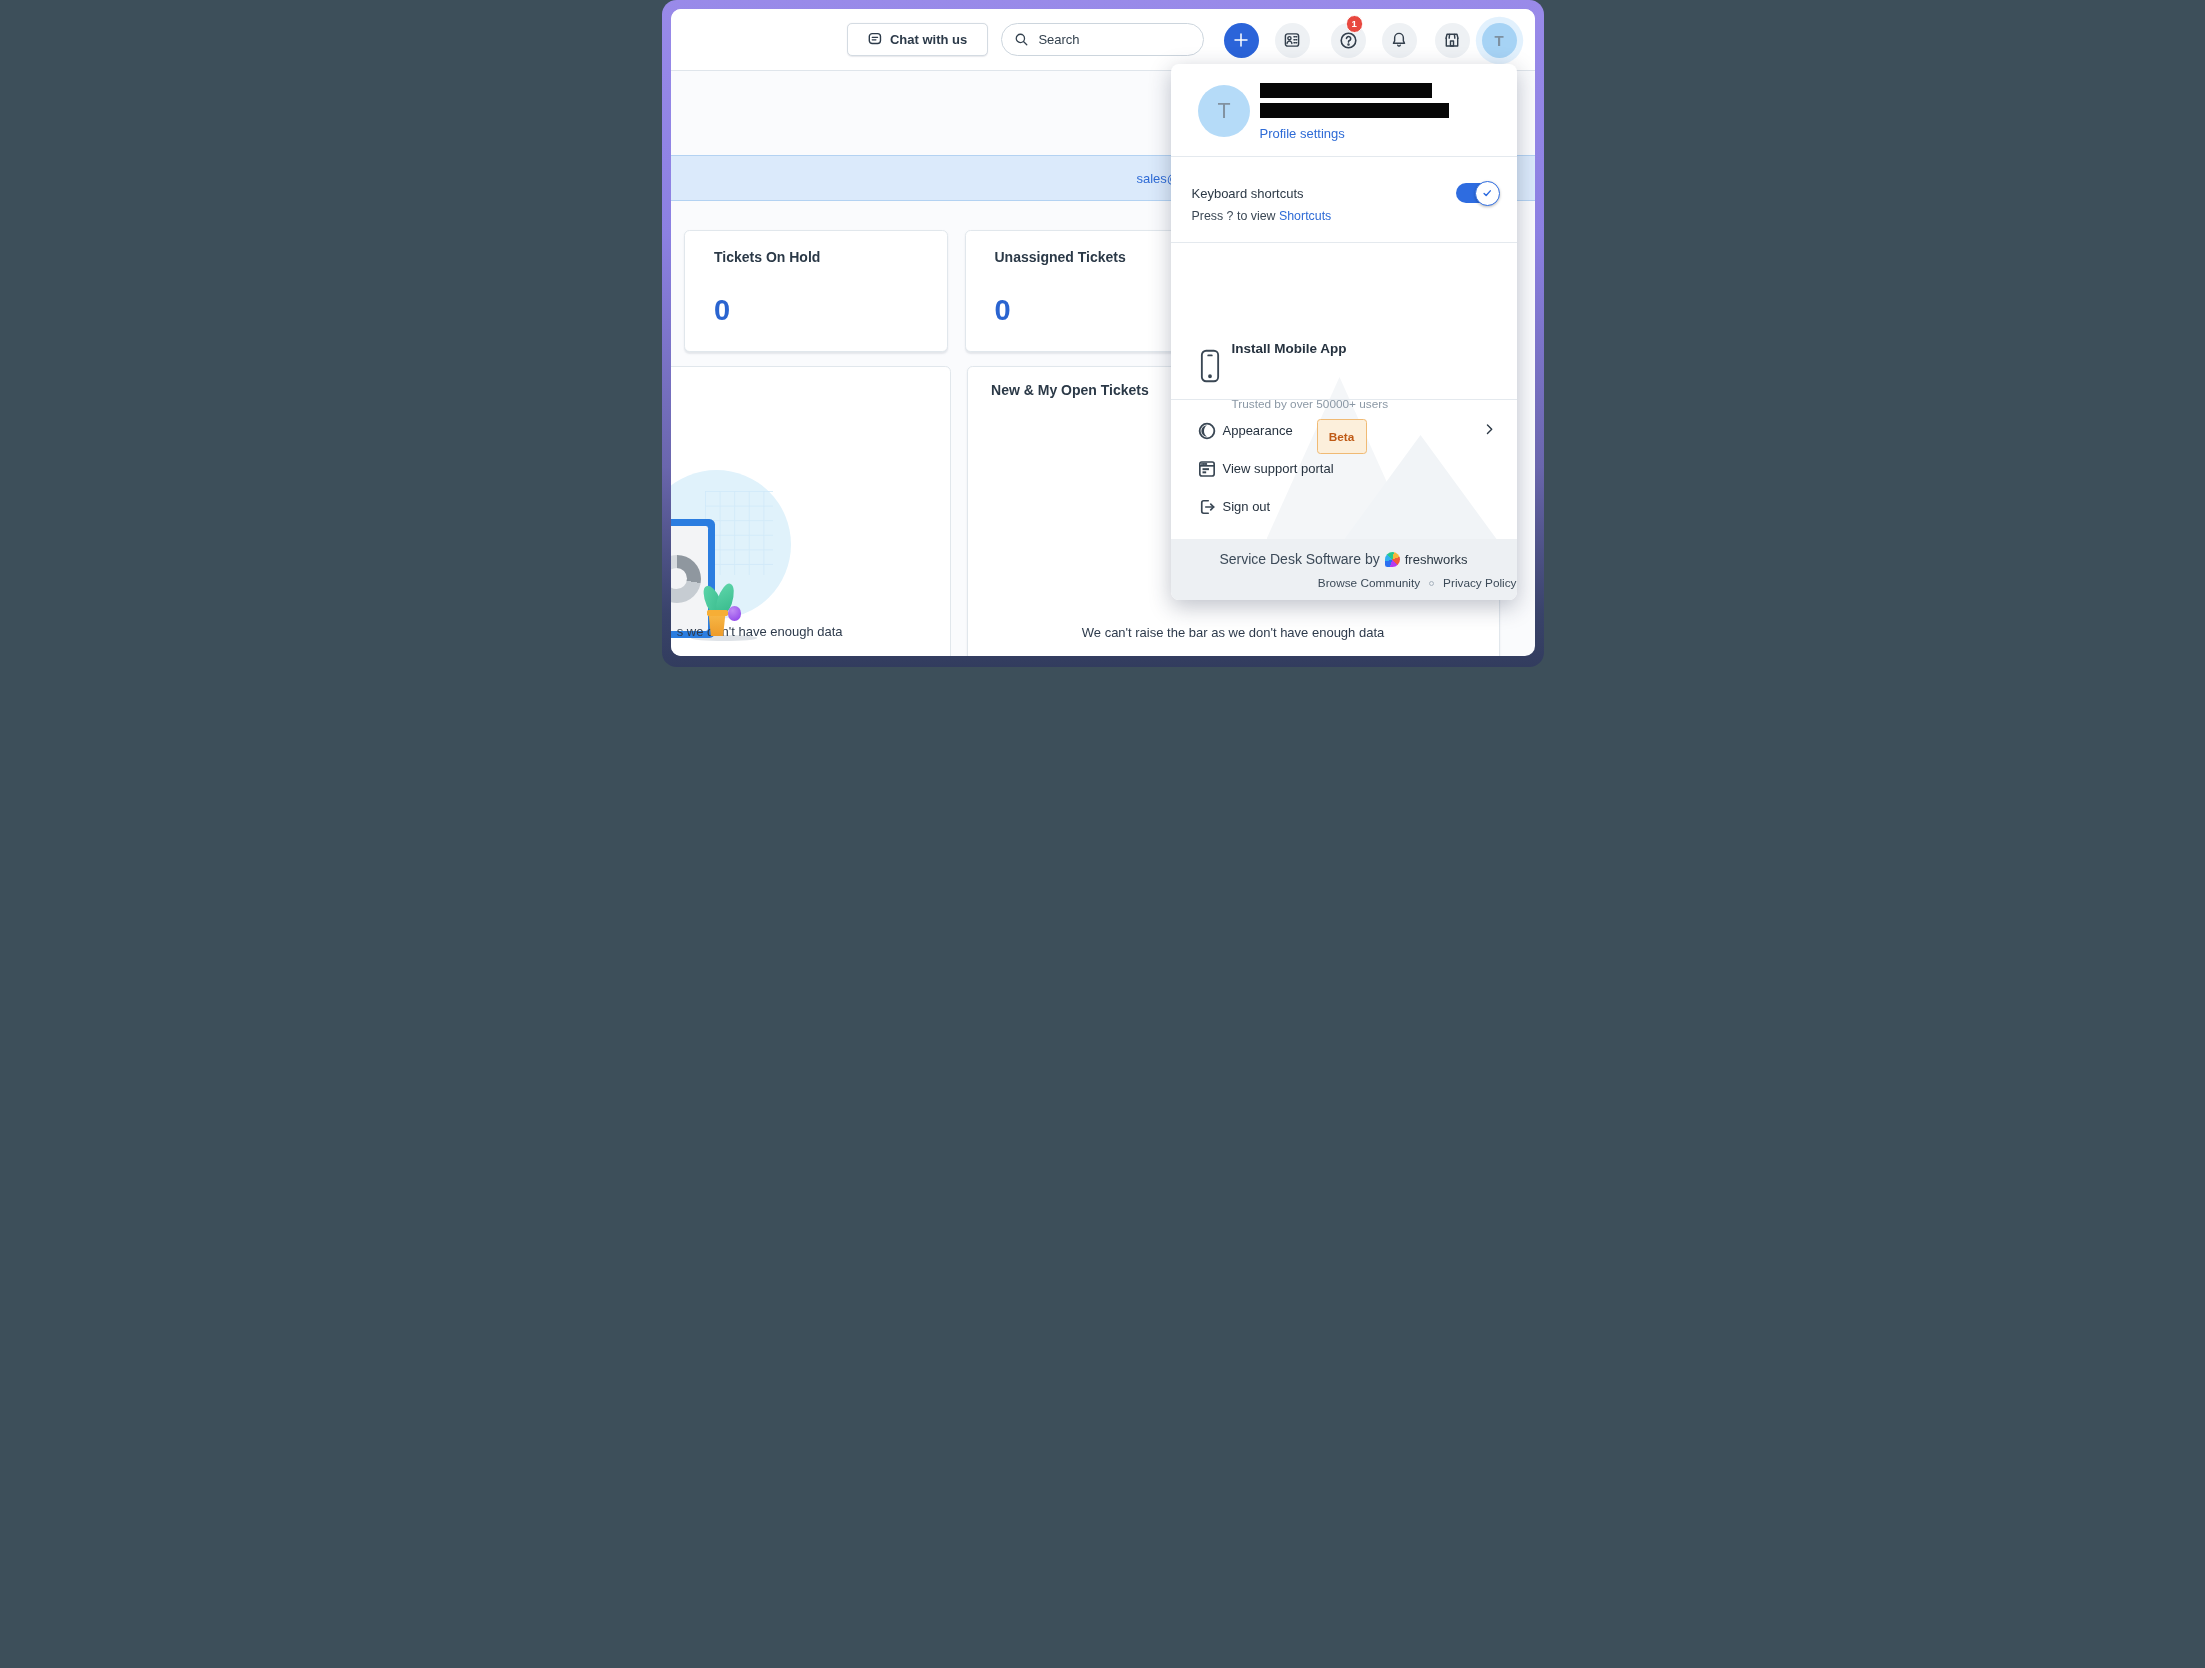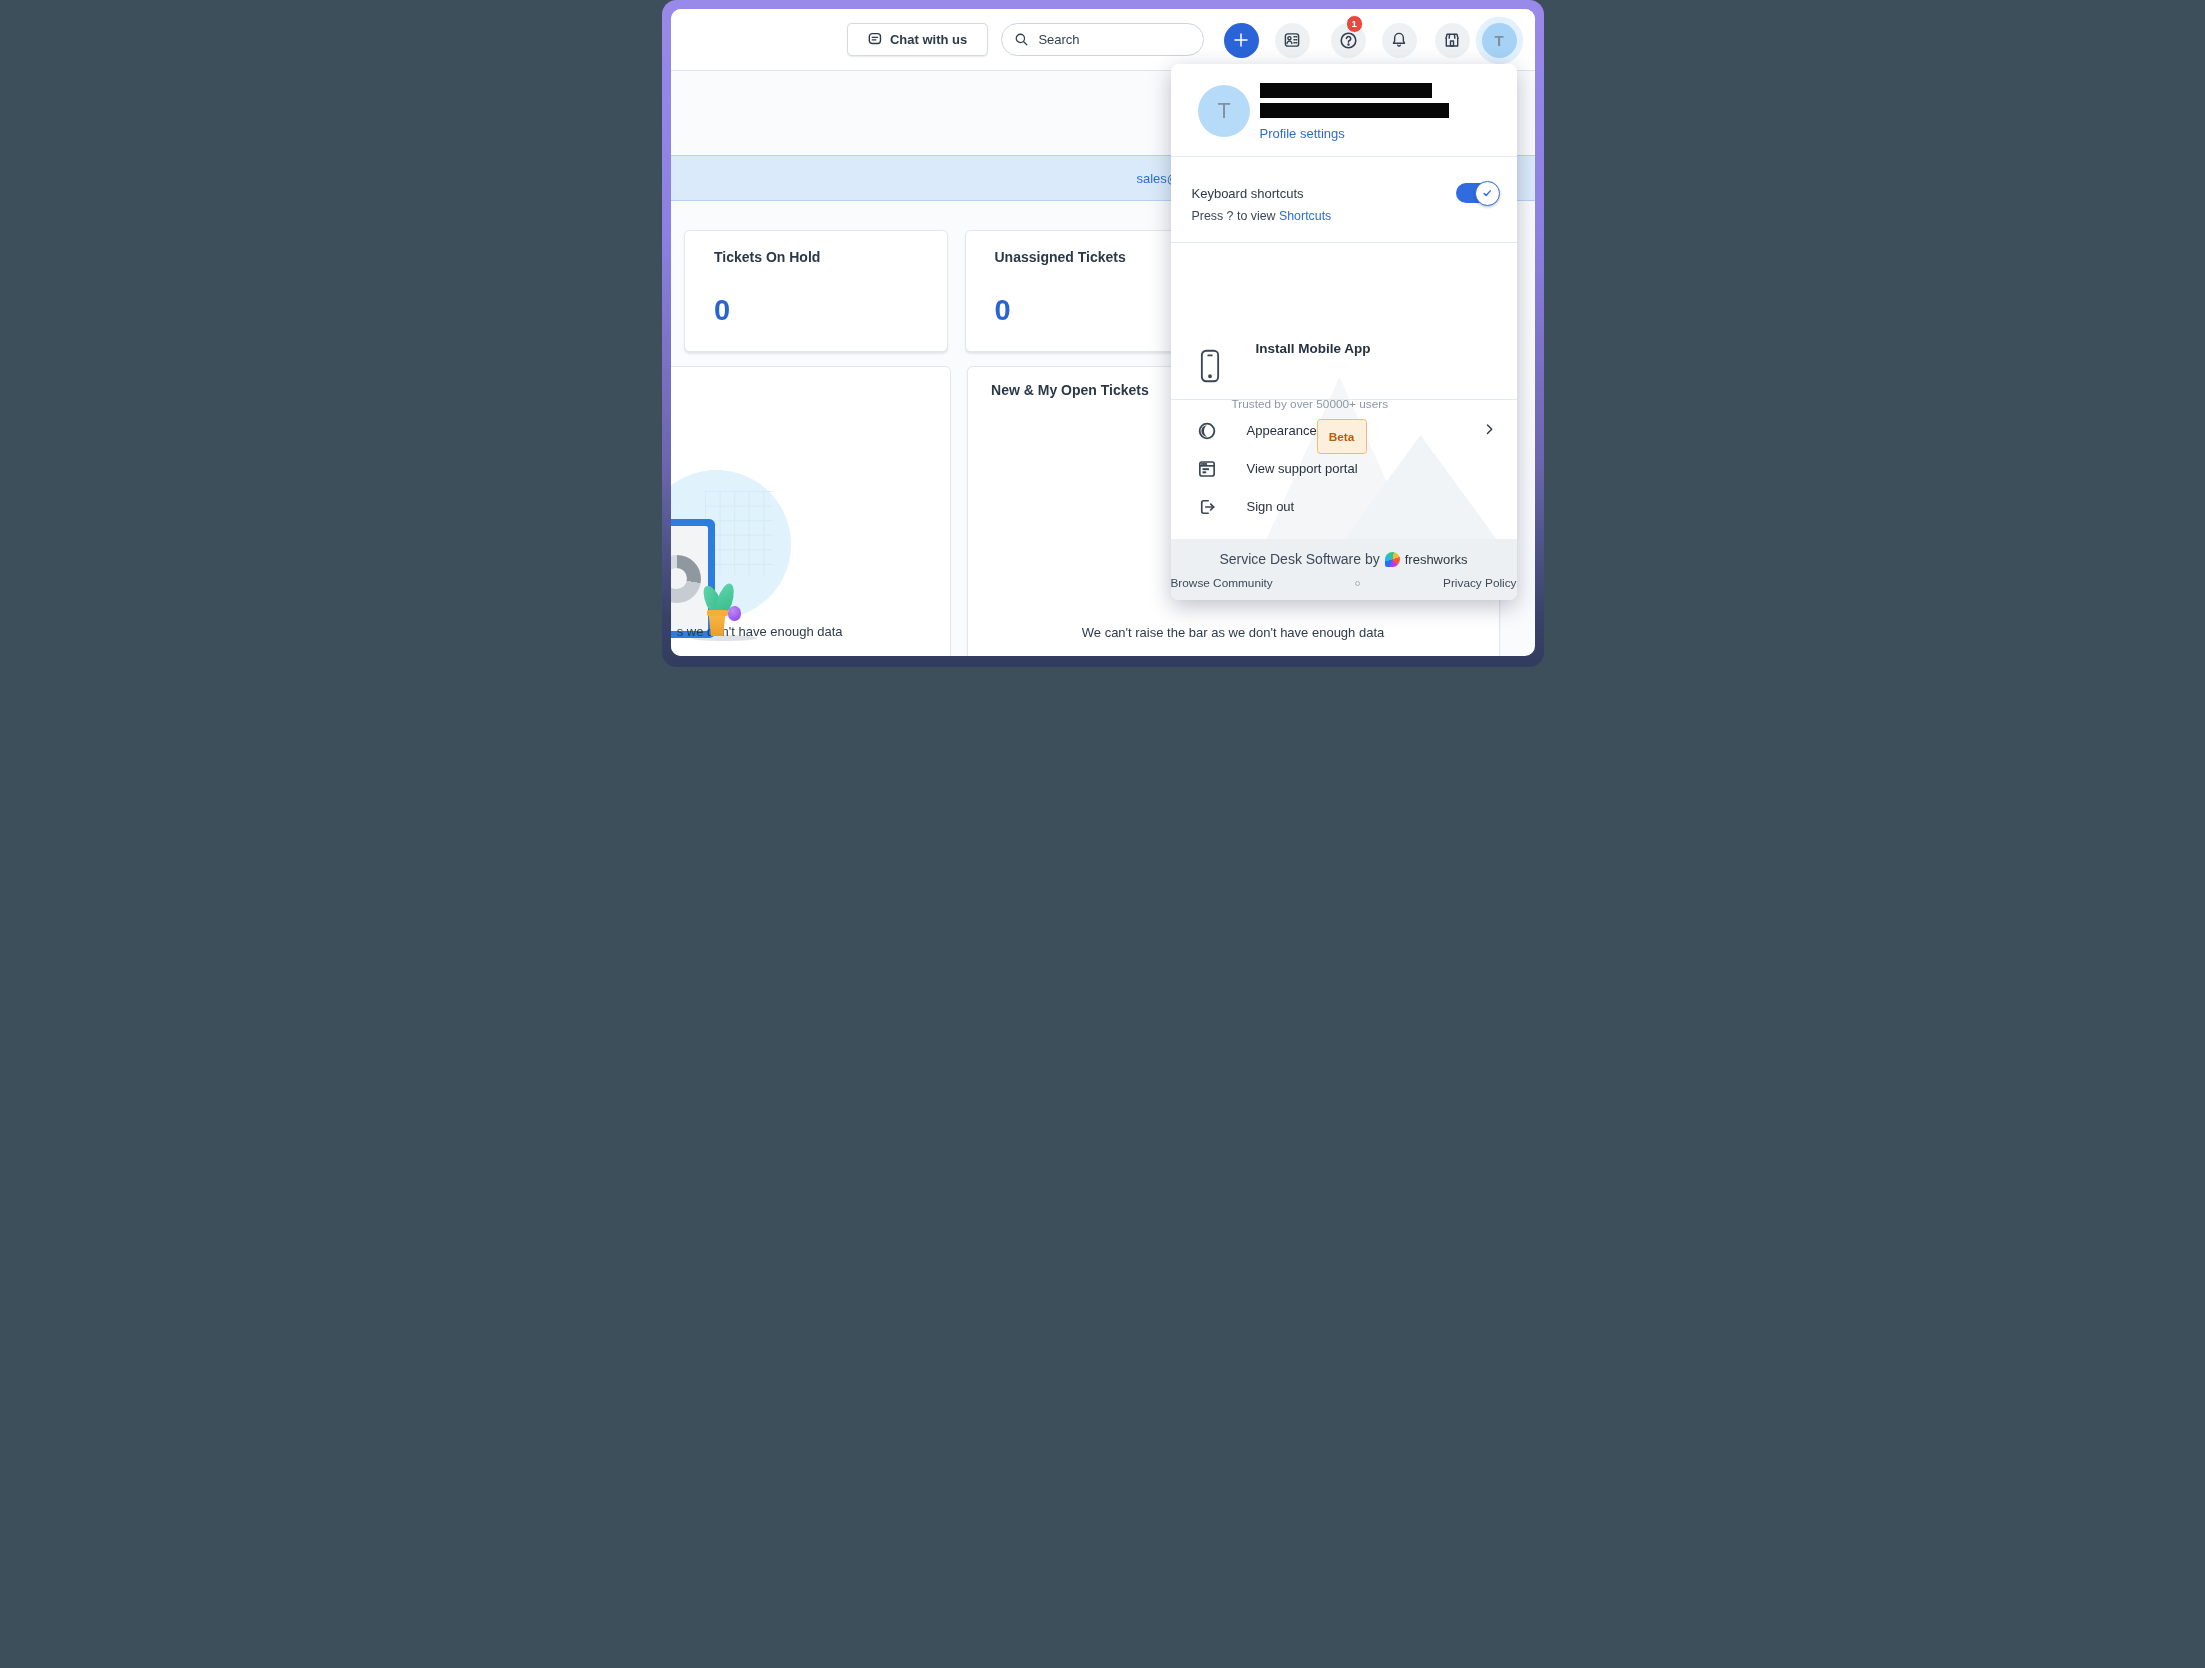--- a/index.html
+++ b/index.html
@@ -65,24 +65,24 @@
   .mi-sub{position:absolute;font-size:11.8px;color:#8b98a5;margin-top:36px;}
   .row-label{position:absolute;left:52px;font-size:13px;color:#26323f;}
   .beta{position:absolute;left:146px;top:355px;width:50px;height:35px;background:#fcefdb;border:1.1px solid #f0ba74;border-radius:3.4px;display:flex;align-items:center;justify-content:center;font-size:11.8px;font-weight:700;color:#bf5a15;z-index:2;}
   .menu-icon{position:absolute;left:26px;z-index:2;}
   .chev{position:absolute;left:311px;top:358px;z-index:2;cursor:pointer;}
   .panel-footer{position:absolute;left:0;right:0;top:475px;bottom:0;background:#edf0f3;z-index:2;}
   .pf-line1{position:absolute;left:0;right:0;top:12.4px;display:flex;align-items:center;justify-content:center;gap:5px;}
   .pf-line1 .by{font-size:14px;color:#3c4a58;}
   .pf-logo{width:15px;height:15px;border-radius:50% 50% 50% 2.3px;background:conic-gradient(from 200deg,#2a6ff1 0 55deg,#31b0f0 55deg 115deg,#28c78e 115deg 170deg,#f6b73c 170deg 230deg,#f2583e 230deg 300deg,#b43bf0 300deg 360deg);}
   .pf-brand{font-size:13px;font-weight:500;color:#2b3844;}
-  .pf-line2{position:absolute;left:0;right:0;top:37px;display:flex;align-items:center;justify-content:space-between;gap:9px;}
+  .pf-line2{position:absolute;left:0;right:0;top:37px;display:flex;align-items:center;justify-content:flex-end;gap:9px;}
   .pf-line2 span.lnk{font-size:11.8px;color:#3c4a58;cursor:pointer;}
   .dot-sep{width:5px;height:5px;border:1.1px solid #a7b2bd;border-radius:50%;}
-  .menu-row-text{cursor:pointer;margin-left:24px;}
+  .menu-row-text{cursor:pointer;}
   svg{display:block;}
 </style>
 </head>
 <body>
 
 <div id="app">
   <div class="frame"></div>
   <div class="window">
 
     <div class="banner">

